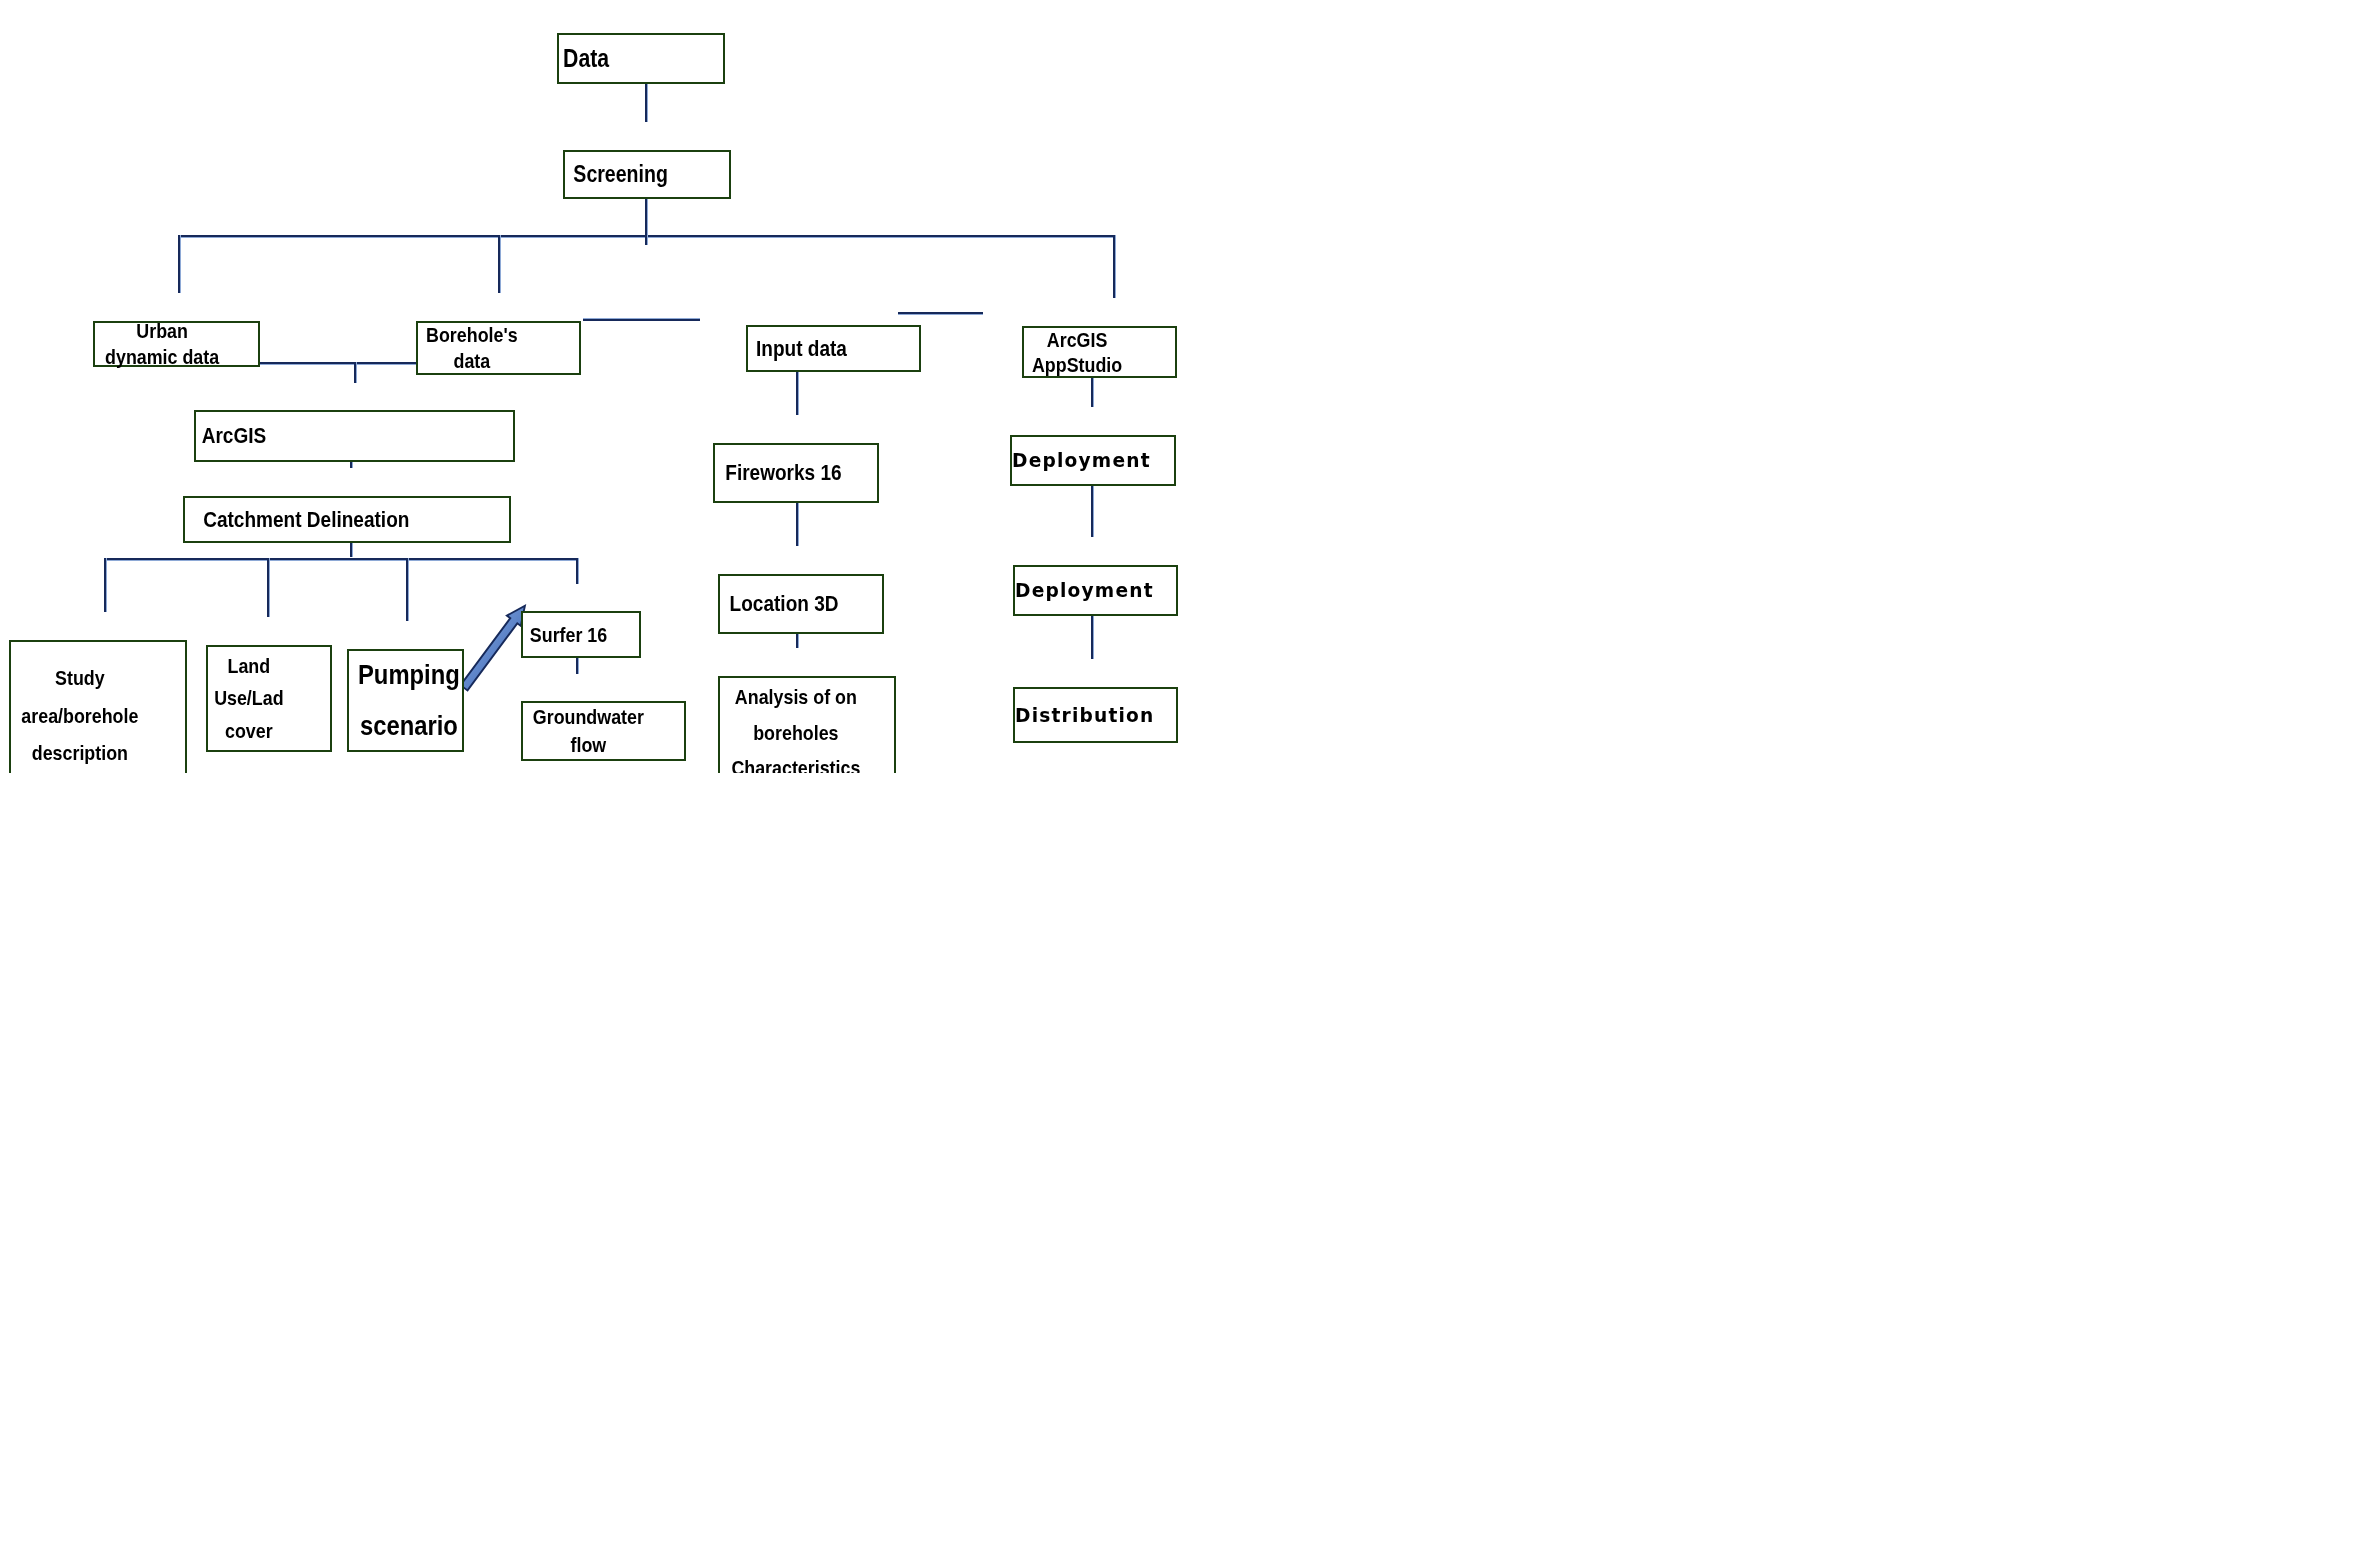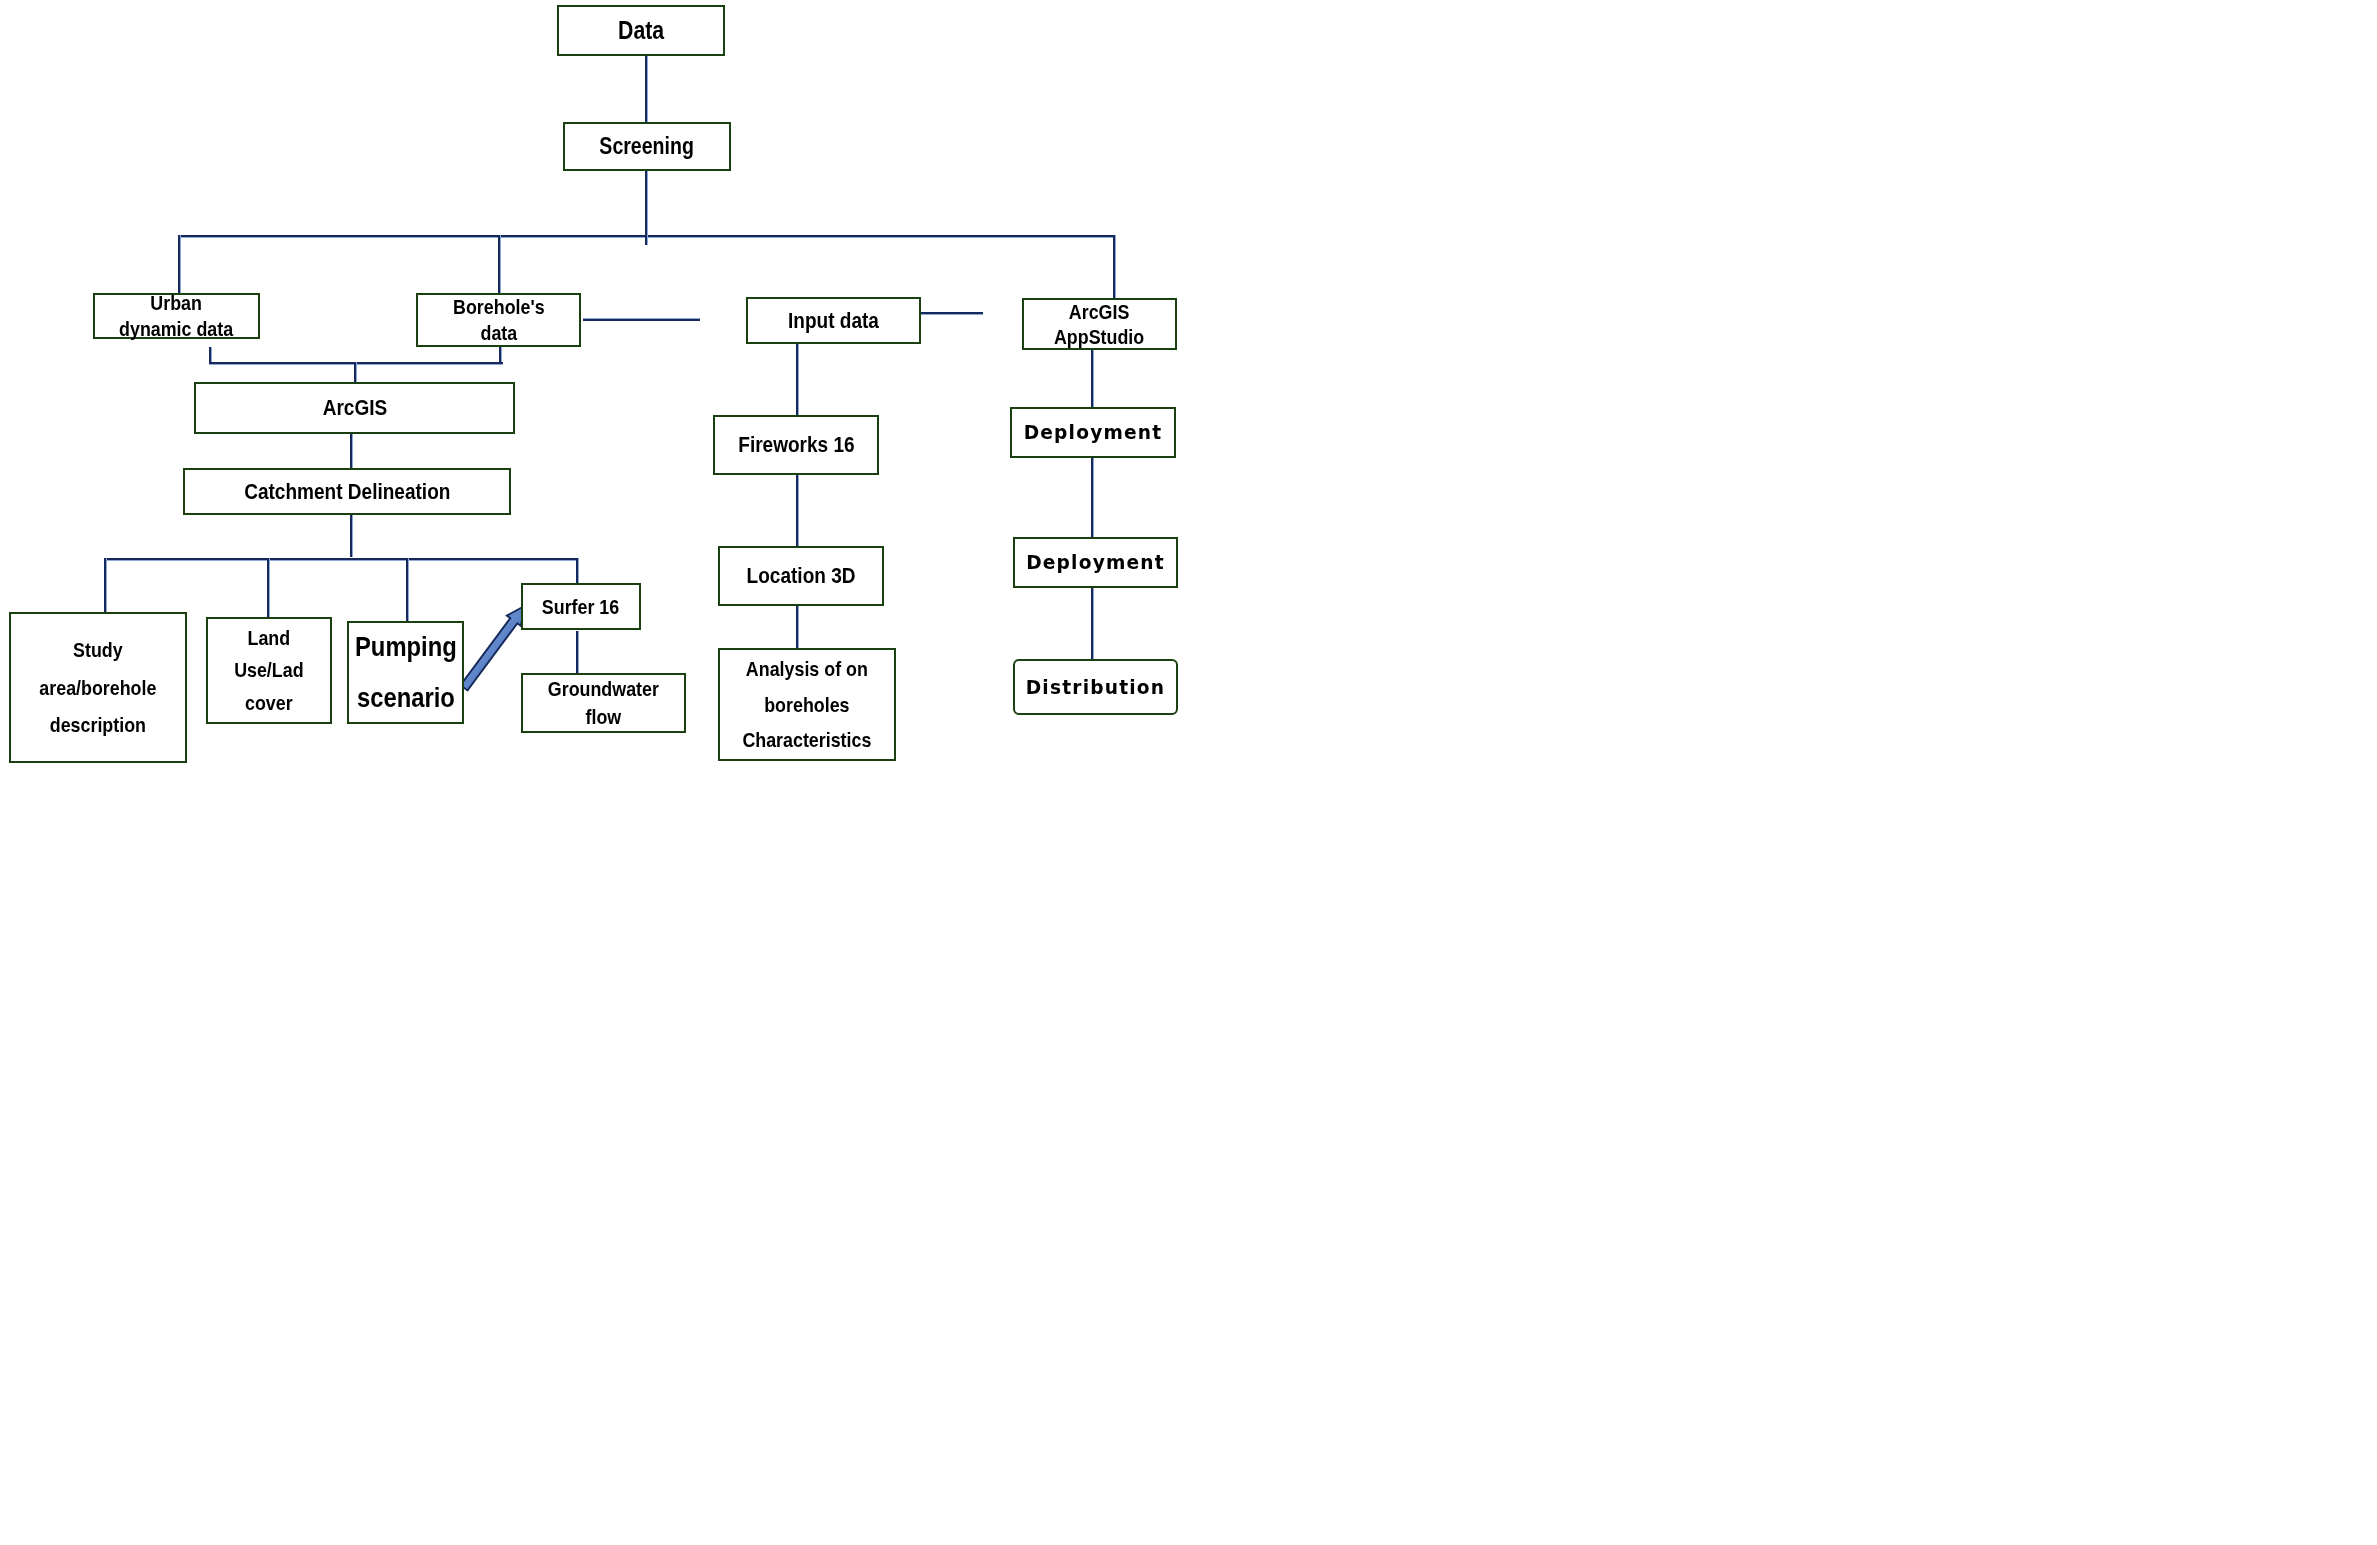--- a/index.html
+++ b/index.html
@@ -1,20 +1,20 @@
 <!DOCTYPE html>
 <html style="font-size:10px"><head>
 <meta charset="utf-8">
 <style>
   html,body{margin:0;padding:0;background:#ffffff;}
   #canvas{position:relative;width:1189px;height:773px;background:#ffffff;overflow:hidden;
           font-family:"Liberation Sans",sans-serif;}
   .box{position:absolute;background:#ffffff;border:2.5px solid #1b400f;box-sizing:border-box;
-       display:flex;align-items:center;justify-content:center;text-align:center;
-       color:#000;font-weight:bold;}
+       display:flex;align-items:center;text-align:center;
+       color:#000;font-weight:bold;margin-top:28px;}
   .txt{white-space:pre-line;display:block;transform:scaleX(.85);}
   .wide{font-family:"DejaVu Sans",sans-serif;letter-spacing:1.2px;}
   .wide .txt{transform:none;}
   .lv{position:absolute;width:3.1px;background:linear-gradient(to right,#16295a 55%,#8ea9d6 55%);}
   .lh{position:absolute;height:3.1px;background:linear-gradient(to bottom,#16295a 55%,#8ea9d6 55%);}
   .dash-light{background:linear-gradient(to bottom,#8ea9d6 45%,#16295a 45%);}
   svg.overlay{position:absolute;left:0;top:0;pointer-events:none;}
 </style>
 </head>
 <body>
@@ -123,18 +123,18 @@
 boreholes
 Characteristics</span>
     </div>
 
   <div class="box wide" style="left:1010px;top:407px;width:166px;height:51px;font-size:18.6px;">
       <span class="txt">Deployment</span>
     </div>
   <div class="box wide" style="left:1013px;top:537px;width:165px;height:51px;font-size:18.6px;">
       <span class="txt">Deployment</span>
     </div>
-  <div class="box wide" style="left:1013px;top:659px;width:165px;height:56px;font-size:18.6px;border-radius:6px;">
+  <div class="box wide" style="left:1013px;top:659px;width:165px;height:56px;font-size:18.6px;">
       <span class="txt">Distribution</span>
     </div>
 
 </div>
 
 
 </body></html>

